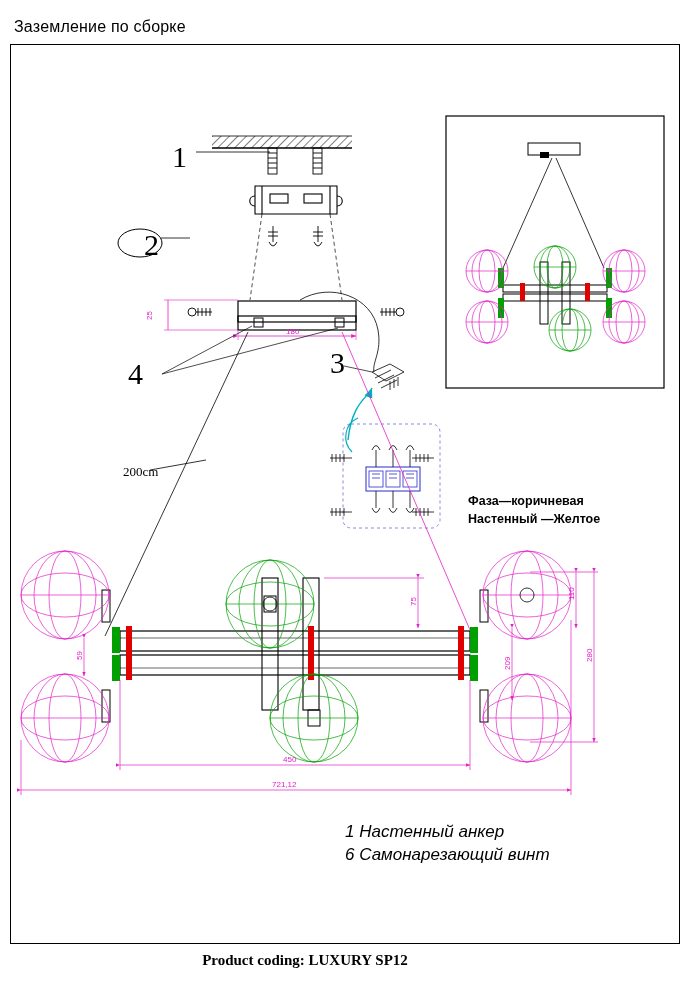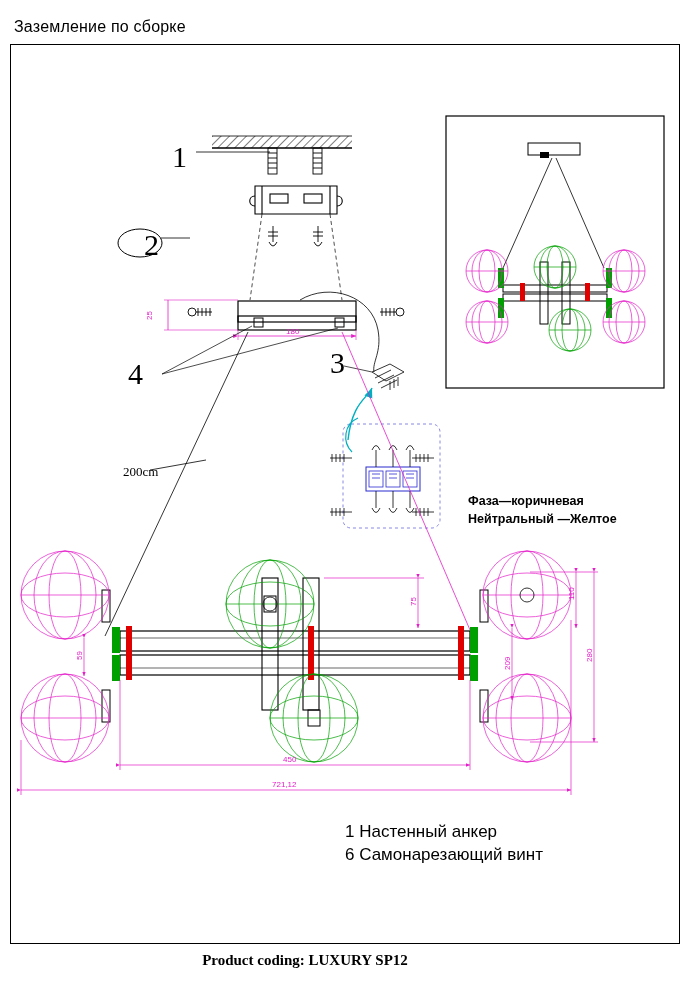--- a/index.html
+++ b/index.html
@@ -17,21 +17,21 @@
   }
   .footer{
     position:absolute;left:0;top:952px;width:610px;text-align:center;
     font-size:15px;font-family:"Liberation Serif", serif;font-weight:bold;
   }
   svg{position:absolute;left:0;top:0;}
   .legend{
     position:absolute;left:345px;top:820px;font-size:17px;line-height:23px;
     font-family:"Liberation Sans", sans-serif;
   }
-  .legend div{white-space:nowrap;}
+  .legend div{white-space:nowrap;font-style:italic;}
   .wires{
     position:absolute;left:468px;top:446px;font-size:12.5px;line-height:18px;
     font-weight:bold;font-family:"Liberation Sans", sans-serif;margin-top:46px;
   }
   .num{font-family:"Liberation Serif", serif;font-size:30px;}
   .dim{font-size:8px;fill:#e41ec8;font-family:"Liberation Sans", sans-serif;}
   .dim2{font-size:13px;font-family:"Liberation Serif", serif;}
 </style>
 </head>
 <body>
@@ -330,21 +330,21 @@
 
   <div class="num" style="position:absolute;left:172px;top:140px;">1</div>
   <div class="num" style="position:absolute;left:144px;top:228px;">2</div>
   <div class="num" style="position:absolute;left:330px;top:346px;">3</div>
   <div class="num" style="position:absolute;left:128px;top:357px;">4</div>
 
   <div class="dim2" style="position:absolute;left:80px;top:464px;margin-left:43px;">200cm</div>
 
   <div class="wires">
     <div>Фаза—коричневая</div>
-    <div>Нейтральный —Желтое</div>
+    <div>Настенный —Желтое</div>
   </div>
 
   <div class="legend">
     <div>1 Настенный анкер</div>
     <div>6 Самонарезающий винт</div>
   </div>
 
   <div class="footer">Product coding: LUXURY SP12</div>
 </div>
 

